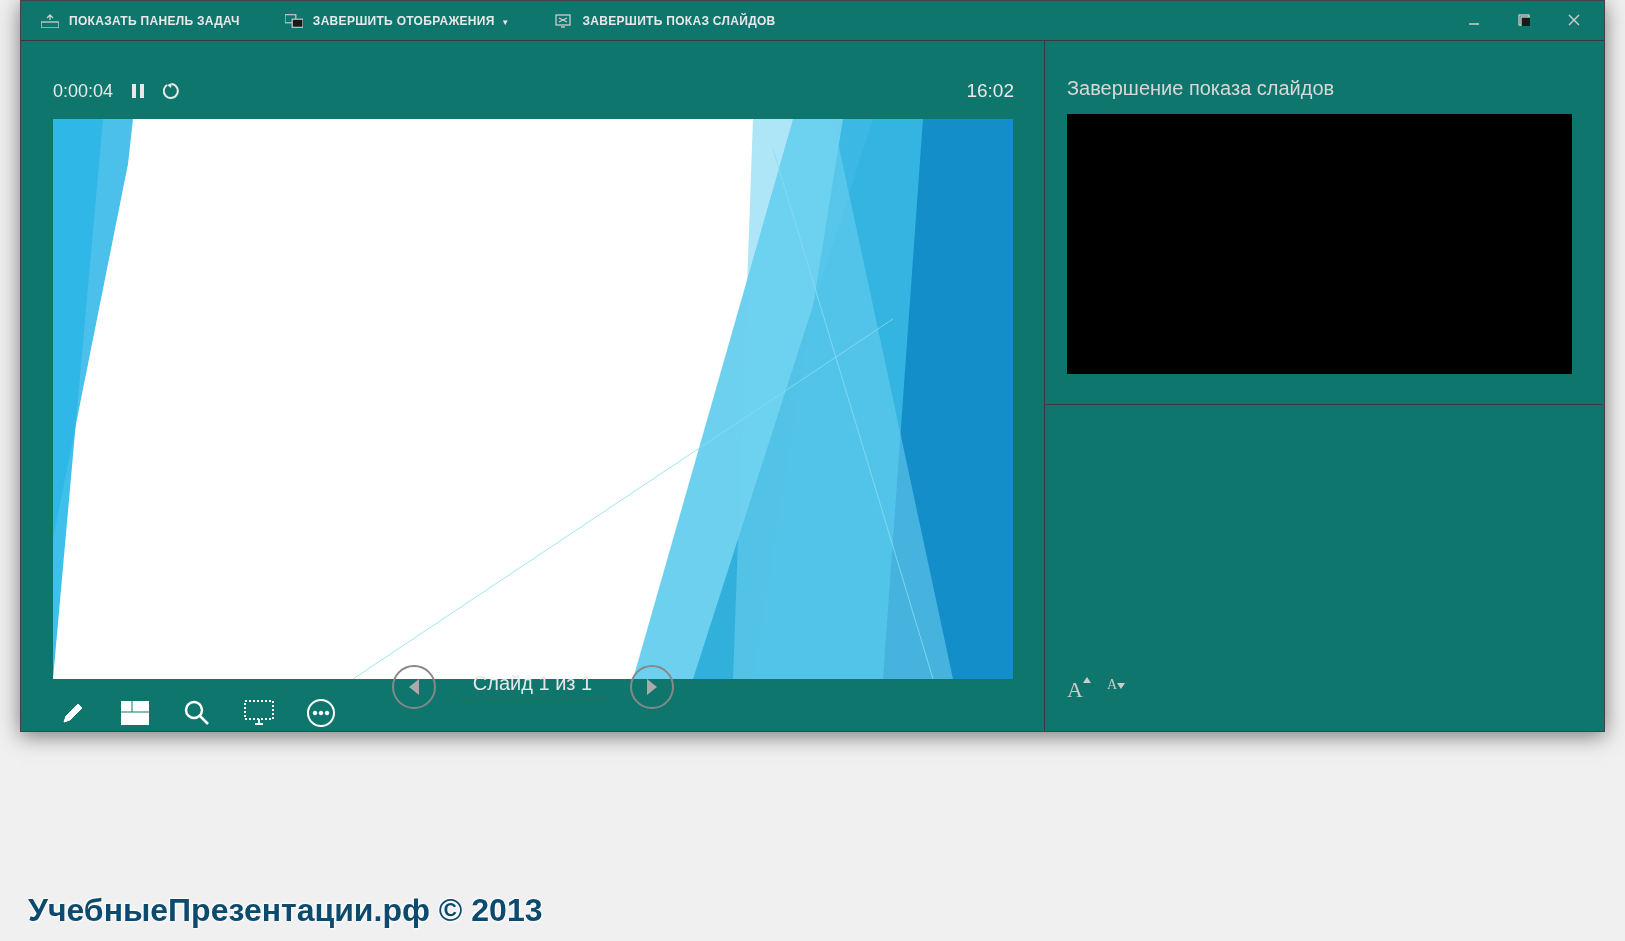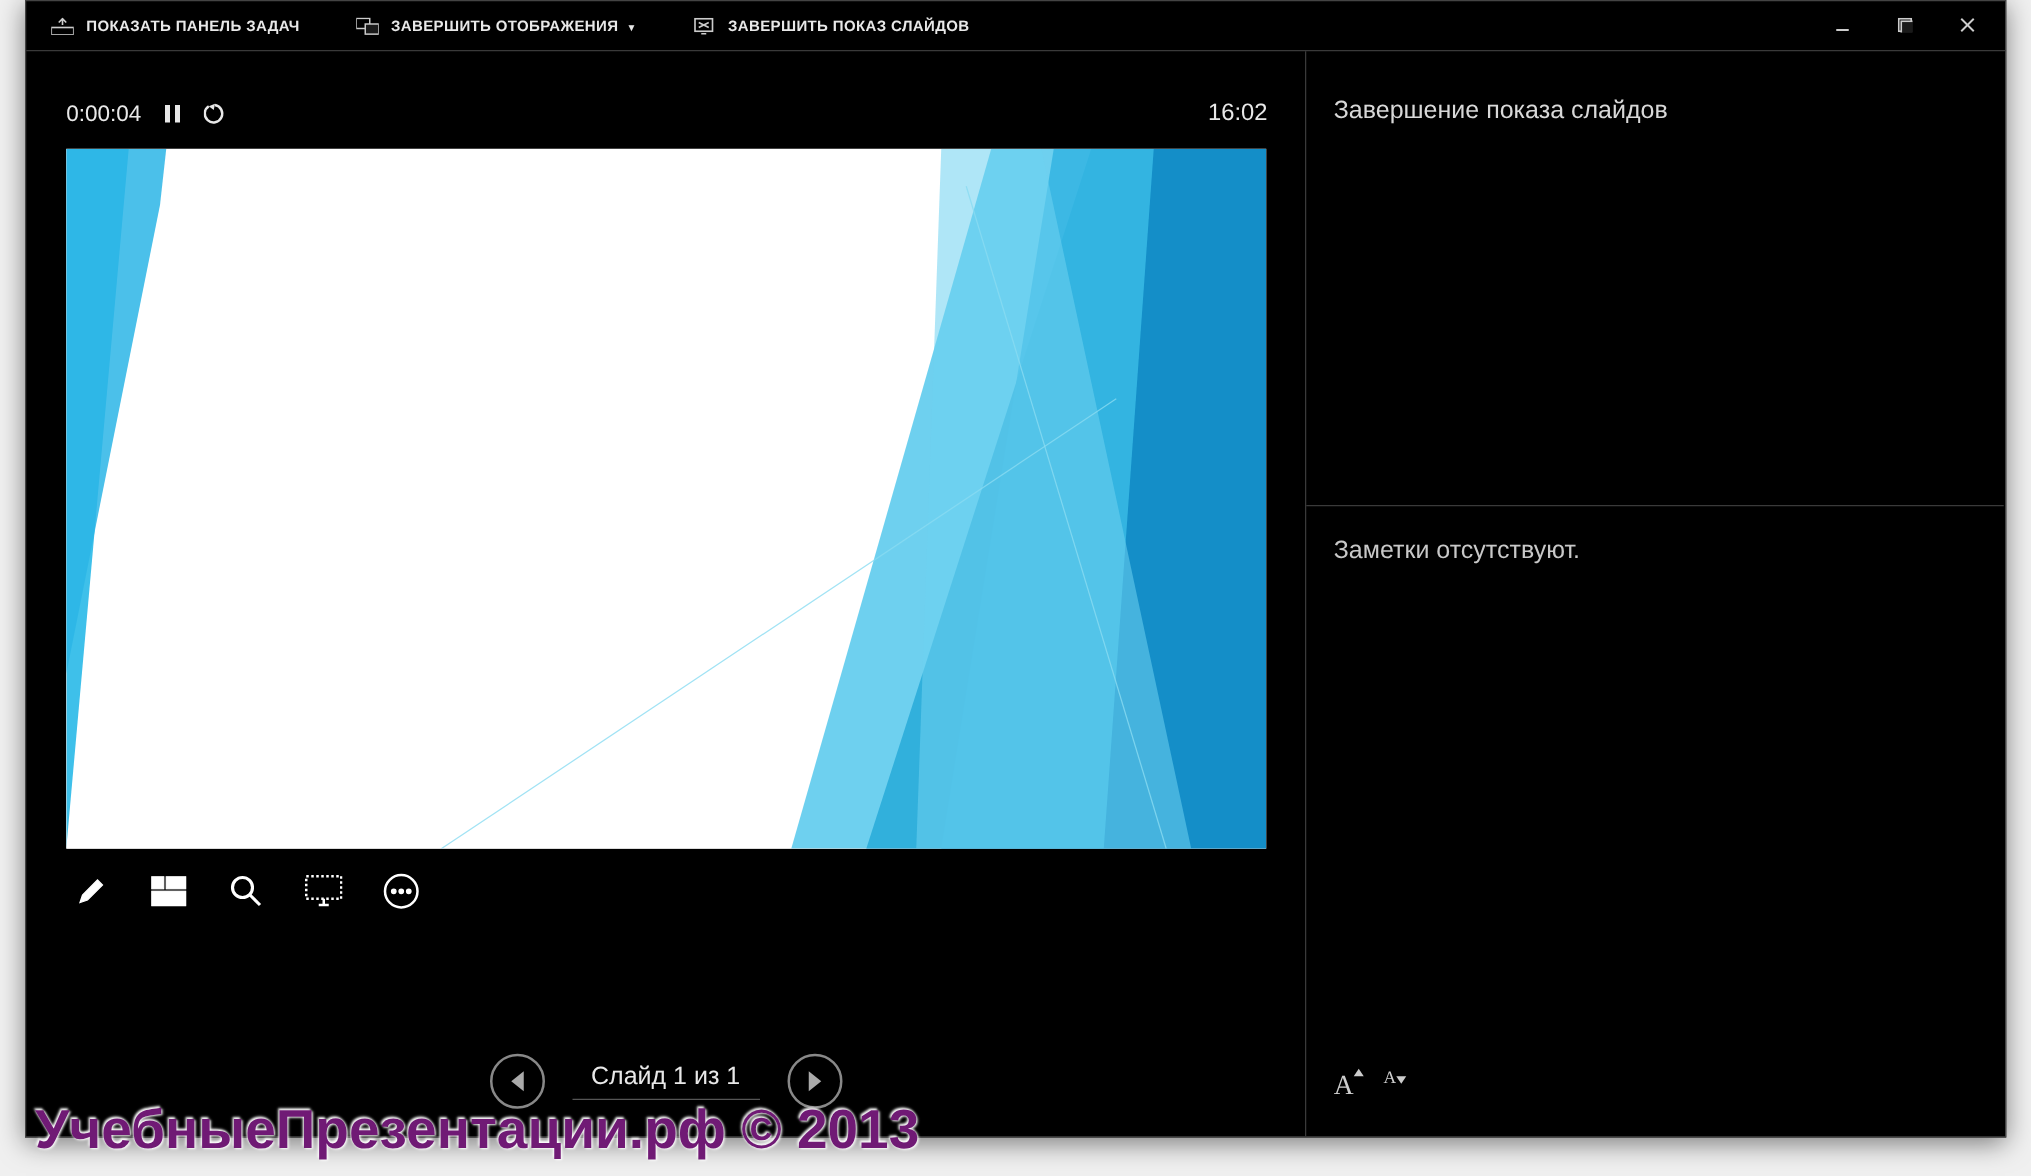--- a/index.html
+++ b/index.html
@@ -8,22 +8,22 @@
     height: 941px;
     background: #f0f0f0;
     font-family: "Segoe UI", Arial, sans-serif;
     overflow: hidden;
   }
   .outer-frame {
     position: absolute;
     left: 20px;
     top: 0;
     width: 1585px;
-    height: 910px;
-    background: #000000;
+    height: 732px;
+    background: #0f766e;
     border: 1px solid #444;
     box-shadow: 0 4px 20px rgba(0,0,0,0.5);
   }
 
   
   .top-toolbar {
     height: 40px;
     border-bottom: 1px solid #3a3a3a;
     display: flex;
     align-items: center;
@@ -154,22 +154,22 @@
   .font-small { font-size: 14px; }
   .font-btn::after { content:""; position:absolute; width:0; height:0; }
   .font-big::after { border-left:4px solid transparent; border-right:4px solid transparent; border-bottom:6px solid #ccc; right:-8px; top:0px;}
   .font-small::after { border-left:4px solid transparent; border-right:4px solid transparent; border-top:6px solid #ccc; right:-8px; top:6px;}
 
   
   .watermark {
     position: absolute;
     left: 28px;
     bottom: 12px;
-    color: #701a75;
-    font-size: 44px;
+    color: #0c4a6e;
+    font-size: 32px;
     font-weight: 600;
     pointer-events: none;
     z-index: 100;
     text-shadow: 1px 1px 2px #fff, -1px -1px 2px #fff;
   }
 
 </style>
 </head>
 <body>
 
@@ -314,21 +314,20 @@
             </svg>
         </span>
       </div>
 
     </div>
 
     <div class="right-pane">
       <div class="next-title">Завершение показа слайдов</div>
       <div class="next-preview"></div>
       <hr class="right-divider">
-      <div class="notes-text">Заметки отсутствуют.</div>
 
       <div class="font-controls">
         <span class="font-btn font-big">A</span>
         <span class="font-btn font-small">A</span>
       </div>
     </div>
 
   </div>
 </div>
 

